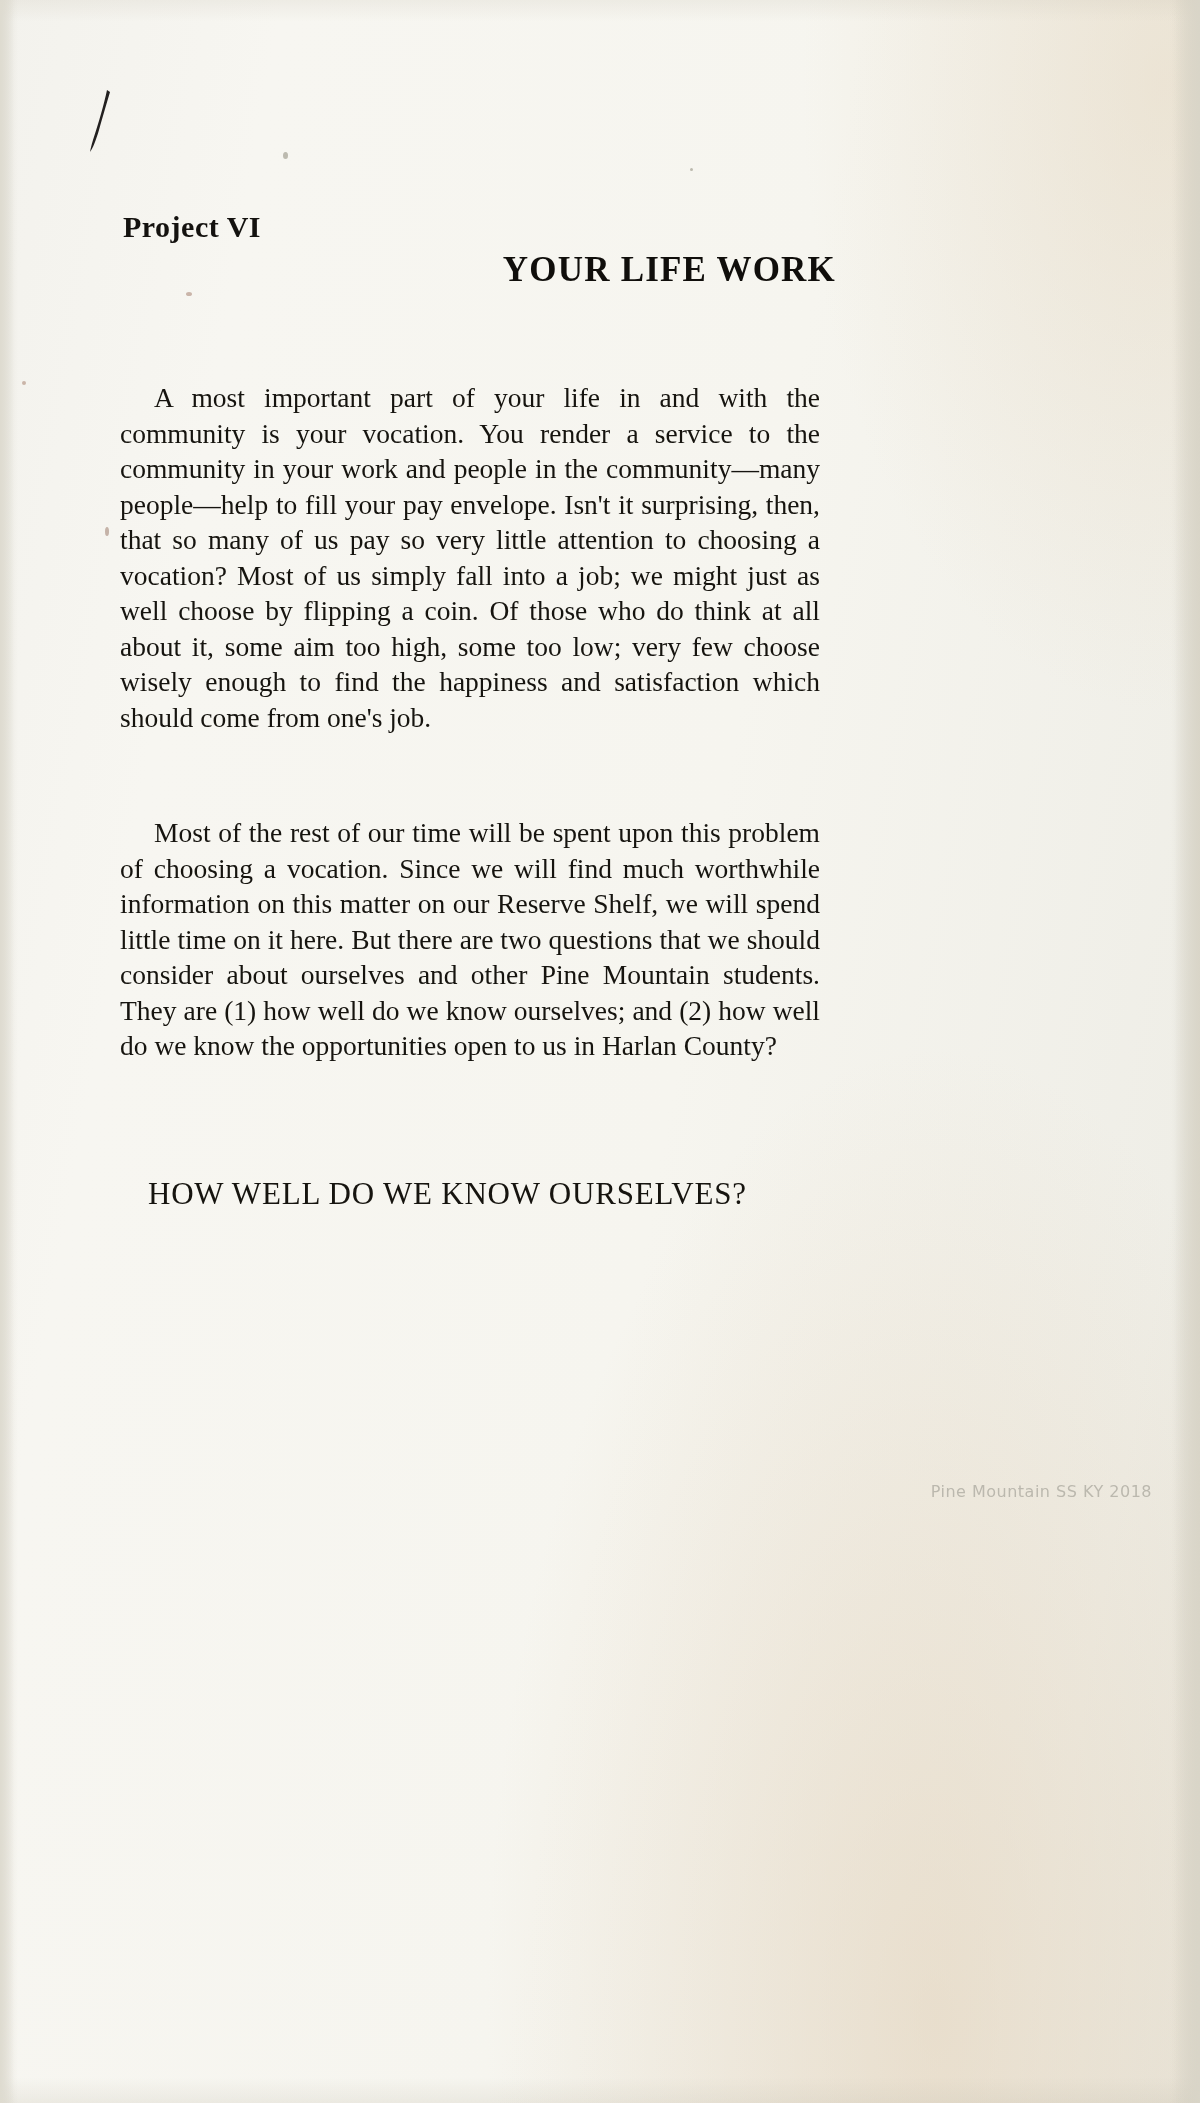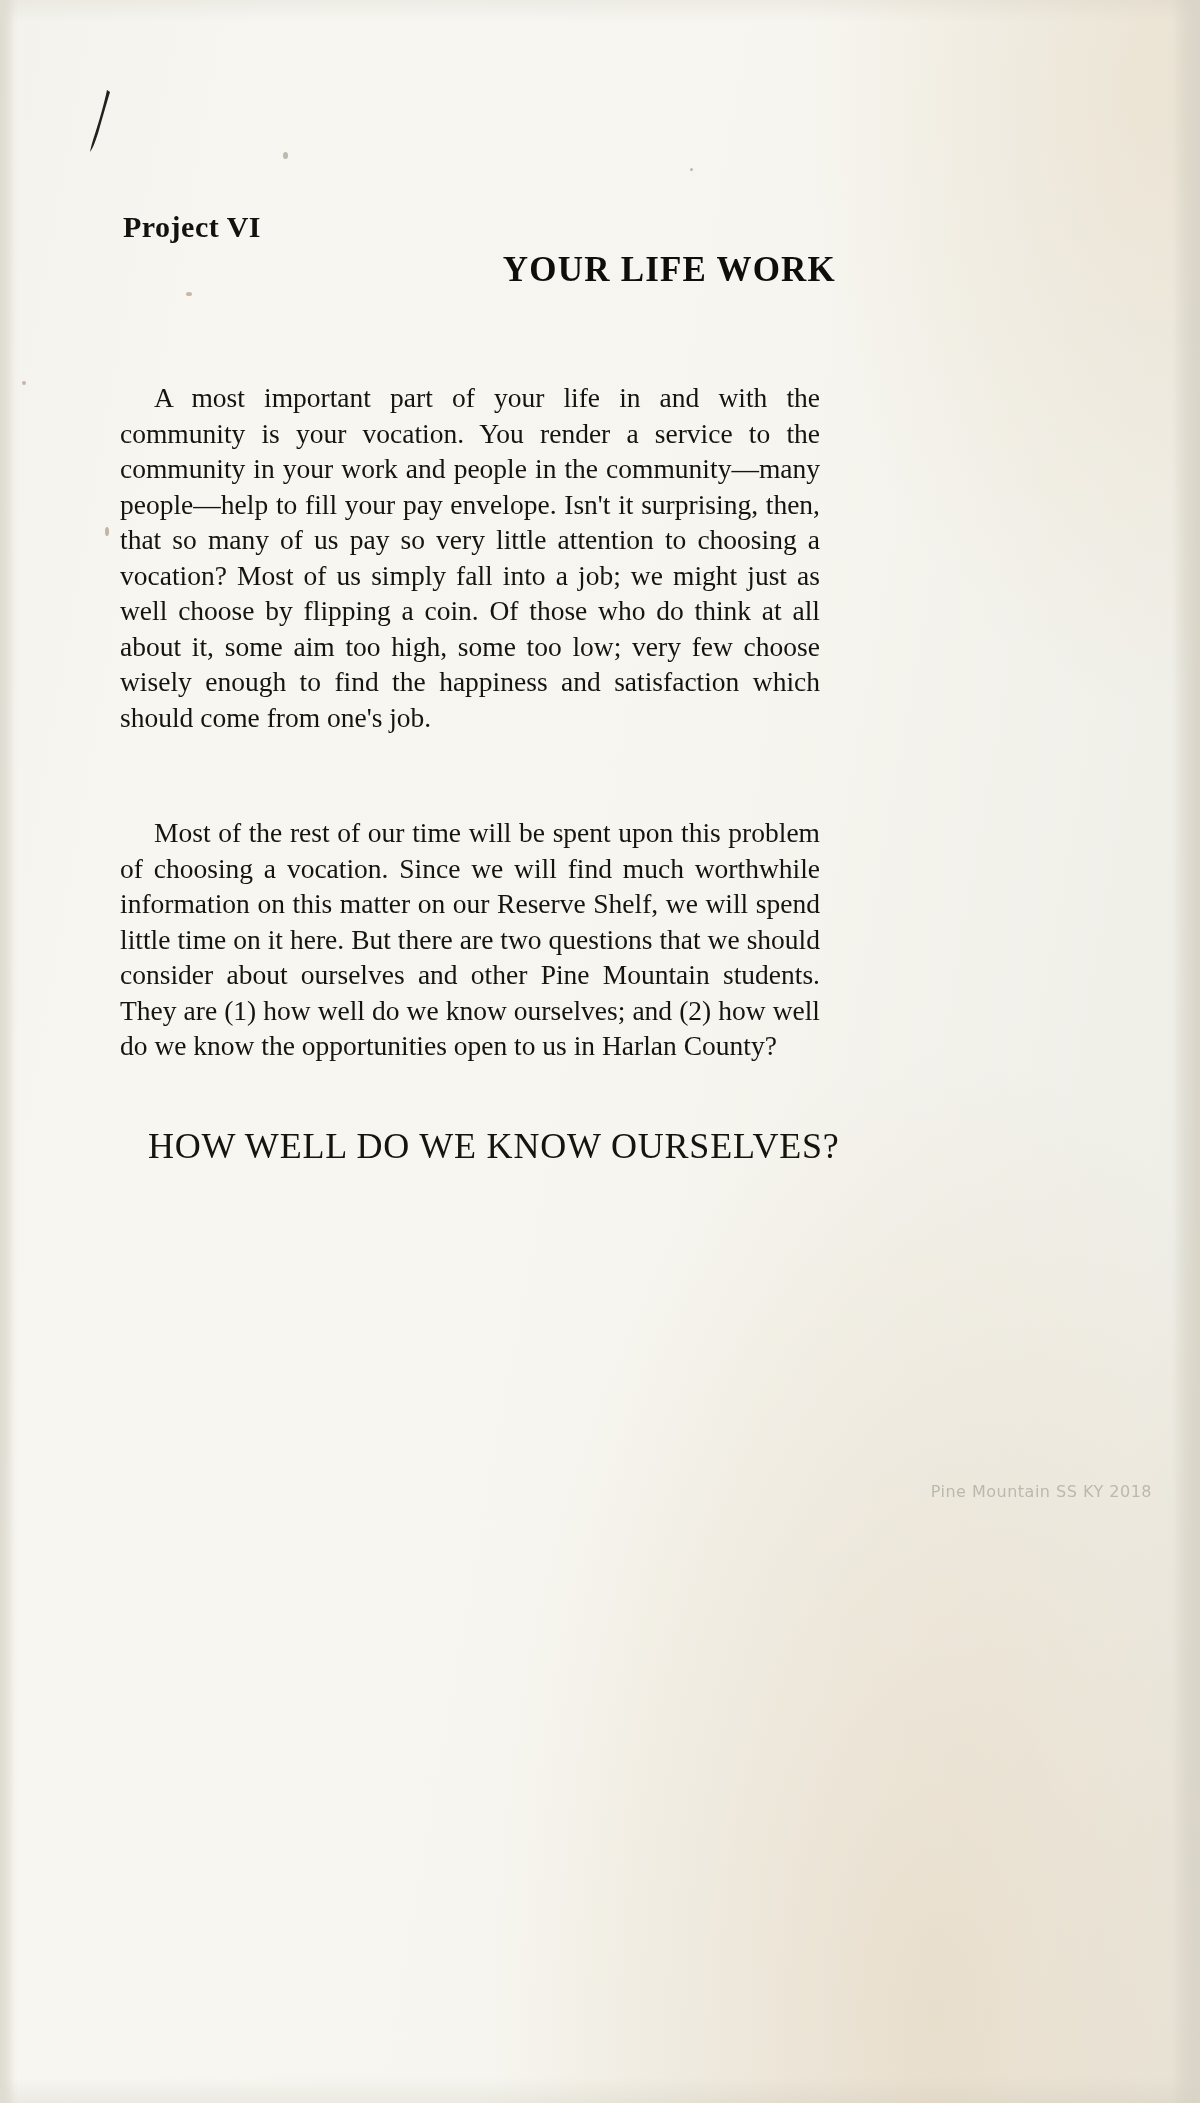--- a/index.html
+++ b/index.html
@@ -105,22 +105,22 @@
     text-indent: 34px;
   }
   .body-block p:last-child { margin-bottom: 0; }
 
   .para-1 { top: 380px; }
   .para-2 { top: 815px; }
 
   .section-head {
     position: absolute;
     left: 148px;
-    top: 1125px;
-    font-size: 36px;
+    top: 1176px;
+    font-size: 31px;
     letter-spacing: 0.8px;
     color: #16140f;
   }
 
   .para-3 {
     top: 1230px;
   }
 
   .watermark {
     position: absolute;

